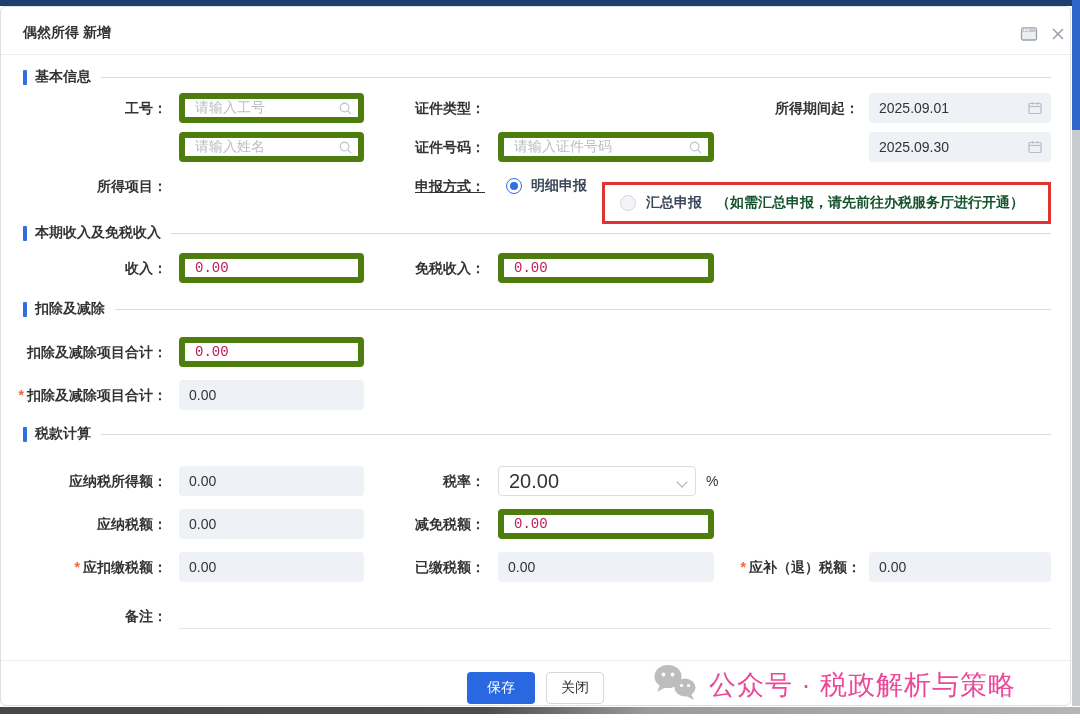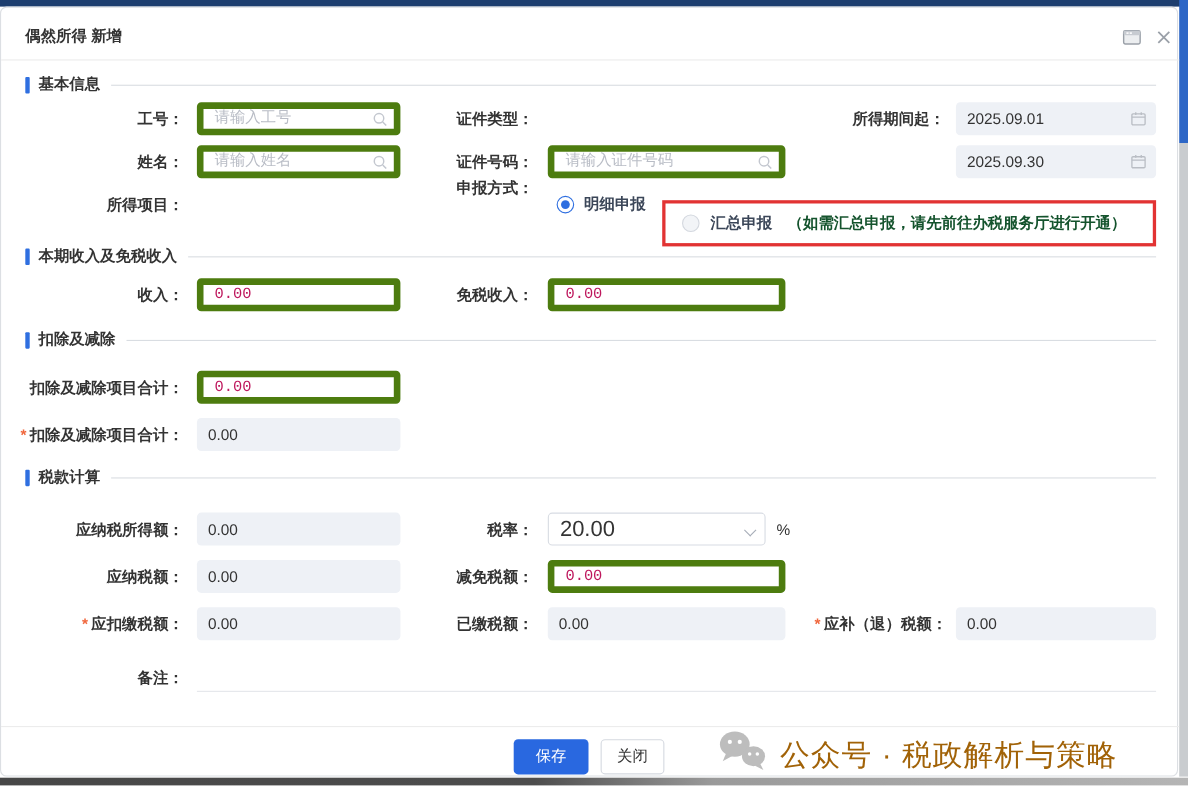--- a/index.html
+++ b/index.html
@@ -65,21 +65,21 @@
            gap:10px; padding-left:15px; background:transparent; }
   .annot .note { font-size:14px; font-weight:700; color:#14532d; white-space:nowrap; margin-left:4px; }
 
   
   .ftr-divider { position:absolute; left:0; top:653px; width:1071px; height:1px; background:#ececec; }
   .btn { position:absolute; height:32px; border-radius:4px; font-size:14px; display:flex;
          align-items:center; justify-content:center; cursor:pointer; font-family:inherit; }
   .btn.save { background:var(--save); color:#fff; border:none; width:68px; }
   .btn.close { background:#fff; color:#333; border:1px solid #d5d9e0; width:58px; }
   .wm { position:absolute; left:652px; top:656px; display:flex; align-items:center; gap:10px; }
-  .wm .wtext { font-size:27px; color:#a16207; letter-spacing:1px; white-space:nowrap; }
+  .wm .wtext { font-size:27px; color:#ec4899; letter-spacing:1px; white-space:nowrap; }
 </style>
 </head>
 <body>
 
 <div id="stage">
   <div class="topbar"></div>
   <div class="rstrip-b"></div>
   <div class="rstrip-g"></div>
   <div class="botbar"></div>
 
@@ -121,21 +121,20 @@
     <div class="ro" style="left:868px; top:86px; width:182px;">2025.09.01</div>
     <div class="field-icon" style="left:1026px; top:93px;">
       <svg width="14" height="14" viewBox="0 0 14 14">
           <rect x="1" y="2.5" width="12" height="10" rx="1" fill="none" stroke="#b9bdc4" stroke-width="1.2"></rect>
           <line x1="1" y1="5.5" x2="13" y2="5.5" stroke="#b9bdc4" stroke-width="1.2"></line>
           <line x1="4.5" y1="1" x2="4.5" y2="3.5" stroke="#b9bdc4" stroke-width="1.2"></line>
           <line x1="9.5" y1="1" x2="9.5" y2="3.5" stroke="#b9bdc4" stroke-width="1.2"></line>
         </svg>
     </div>
 
-    <div class="lb" style="left:0; top:125px; width:166px;">姓名：</div>
     <input class="in" style="left: 178px; top: 125px; width: 185px;" placeholder="请输入姓名">
     <div class="field-icon" style="left:336px; top:132px;">
       <svg width="15" height="15" viewBox="0 0 16 16">
           <circle cx="7" cy="7" r="4.6" fill="none" stroke="#c3c7cf" stroke-width="1.4"></circle>
           <line x1="10.6" y1="10.6" x2="14" y2="14" stroke="#c3c7cf" stroke-width="1.4"></line>
         </svg>
     </div>
     <div class="lb" style="left:350px; top:125px; width:134px;">证件号码：</div>
     <input class="in" style="left: 497px; top: 125px; width: 216px;" placeholder="请输入证件号码">
     <div class="field-icon" style="left:686px; top:132px;">
@@ -148,21 +147,21 @@
     <div class="field-icon" style="left:1026px; top:132px;">
       <svg width="14" height="14" viewBox="0 0 14 14">
           <rect x="1" y="2.5" width="12" height="10" rx="1" fill="none" stroke="#b9bdc4" stroke-width="1.2"></rect>
           <line x1="1" y1="5.5" x2="13" y2="5.5" stroke="#b9bdc4" stroke-width="1.2"></line>
           <line x1="4.5" y1="1" x2="4.5" y2="3.5" stroke="#b9bdc4" stroke-width="1.2"></line>
           <line x1="9.5" y1="1" x2="9.5" y2="3.5" stroke="#b9bdc4" stroke-width="1.2"></line>
         </svg>
     </div>
 
     <div class="lb" style="left:0; top:164px; width:166px;">所得项目：</div>
-    <div class="lb" style="left:350px; top:148px; width:134px;">申报方式：</div>
+    <div class="lb" style="left:350px; top:164px; width:134px;text-decoration:underline;">申报方式：</div>
     <div class="rgroup" style="left:505px; top:164px;">
       <span class="radio checked"></span>
       <span class="rlabel">明细申报</span>
     </div>
     <div class="annot" style="left:601px; top:160px; width:449px; height:42px;margin-top:15px;">
       <span class="radio"></span>
       <span class="rlabel">汇总申报</span>
       <span class="note">（如需汇总申报，请先前往办税服务厅进行开通）</span>
     </div>
 

